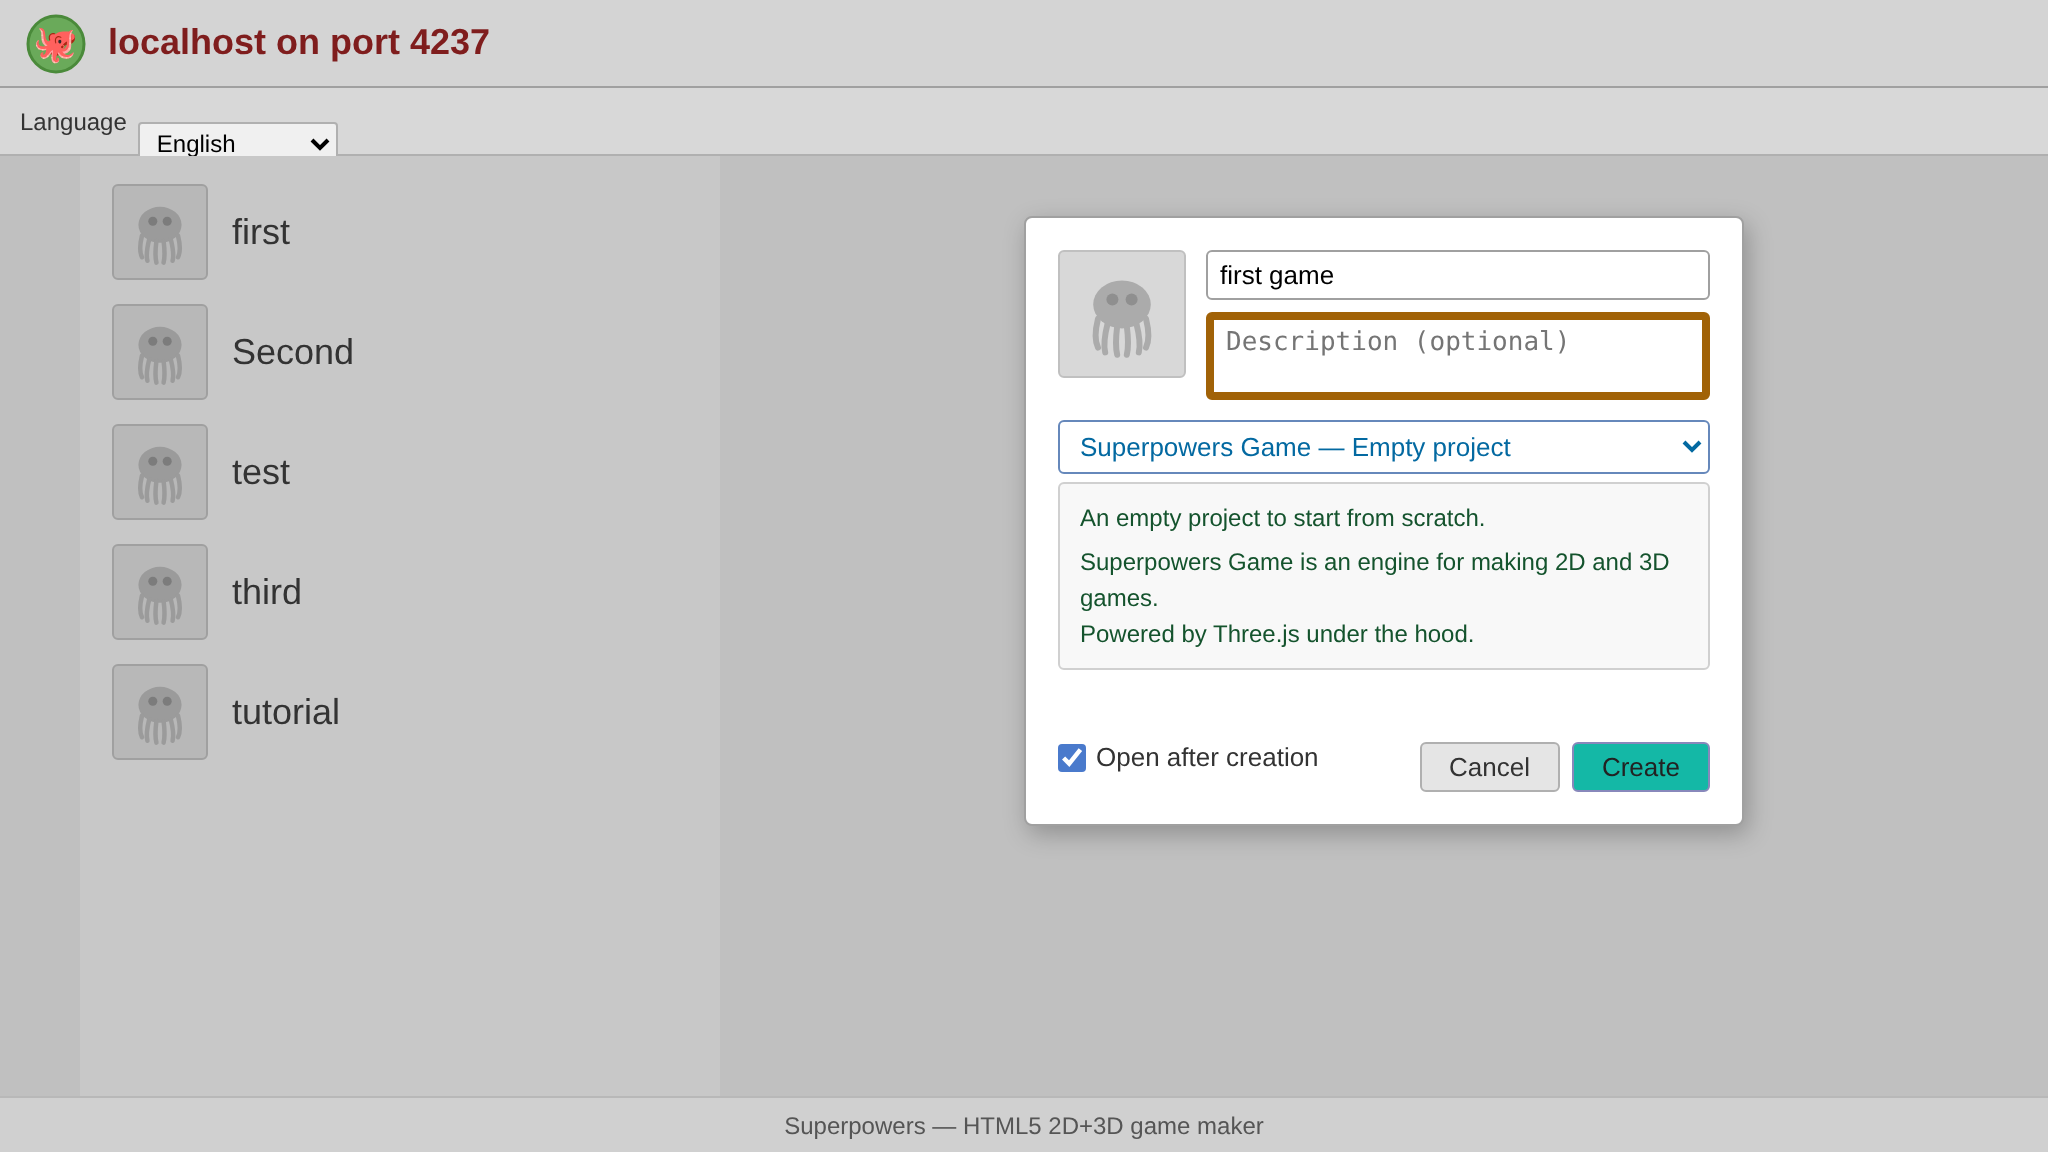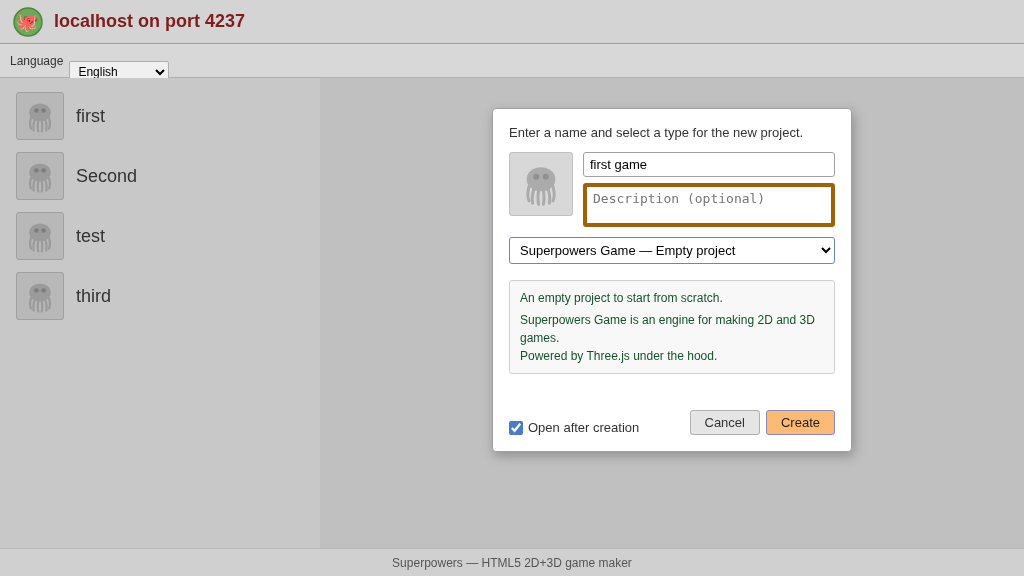--- a/index.html
+++ b/index.html
@@ -83,20 +83,21 @@
       overflow: hidden;
     }
 
     
     .projects-panel {
       background: #c8c8c8;
       width: 320px;
       flex-shrink: 0;
       padding: 8px 0;
       overflow-y: auto;
+      margin-left: 40px;
     }
     .project-item {
       display: flex;
       align-items: center;
       gap: 12px;
       padding: 6px 16px;
       cursor: pointer;
     }
     .project-thumb {
       width: 48px;
@@ -187,38 +188,38 @@
       resize: none;
       outline: none;
     }
     .modal-select {
       width: 100%;
       padding: 4px 6px;
       border: 1px solid #6688bb;
       border-radius: 3px;
       font-size: 13px;
       background: #fff;
-      margin-bottom: 16px;
+      margin-bottom: 4px;
       outline: none;
-      color: #000000;
+      color: #0369a1;
     }
     .modal-description-box {
       background: #f8f8f8;
       border: 1px solid #d0d0d0;
       border-radius: 3px;
       padding: 8px 10px;
       font-size: 12px;
       color: #14532d;
       line-height: 1.5;
       margin-bottom: 10px;
       min-height: 60px;
     }
     .modal-footer {
       display: flex;
-      align-items: flex-end;
+      align-items: flex-start;
       justify-content: space-between;
       margin-top: 36px;
     }
     .modal-checkbox-label {
       display: flex;
       align-items: center;
       gap: 5px;
       font-size: 13px;
       color: #333;
       cursor: pointer;
@@ -238,21 +239,21 @@
       border: 1px solid #b0b0b0;
       background: #e5e5e5;
       border-radius: 3px;
       cursor: pointer;
       color: #333;
     }
     .btn-create {
       padding: 4px 14px;
       font-size: 13px;
       border: 1px solid #8888bb;
-      background: #fdba74;
+      background: #14b8a6;
       border-radius: 3px;
       cursor: pointer;
       color: #222;
     }
 
     
     .footer {
       background: #d0d0d0;
       border-top: 1px solid #b8b8b8;
       height: 28px;
@@ -361,28 +362,43 @@
           <path d="M14 24 Q12 32 13 36" stroke="#888" stroke-width="2.5" fill="none" stroke-linecap="round"></path>
           <path d="M18 25 Q17 33 18 37" stroke="#888" stroke-width="2.5" fill="none" stroke-linecap="round"></path>
           <path d="M22 25 Q23 33 22 37" stroke="#888" stroke-width="2.5" fill="none" stroke-linecap="round"></path>
           <path d="M26 24 Q28 32 27 36" stroke="#888" stroke-width="2.5" fill="none" stroke-linecap="round"></path>
           <path d="M30 22 Q32 30 30 34" stroke="#888" stroke-width="2.5" fill="none" stroke-linecap="round"></path>
         </svg>
       </div>
       <span class="project-name">third</span>
     </div>
 
+    <div class="project-item">
+      <div class="project-thumb">
+        <svg class="octopus-svg" width="36" height="36" viewBox="0 0 40 40">
+          <ellipse cx="20" cy="16" rx="12" ry="10" fill="#888"></ellipse>
+          <circle cx="16" cy="14" r="2.5" fill="#555"></circle>
+          <circle cx="24" cy="14" r="2.5" fill="#555"></circle>
+          <path d="M10 22 Q8 30 10 34" stroke="#888" stroke-width="2.5" fill="none" stroke-linecap="round"></path>
+          <path d="M14 24 Q12 32 13 36" stroke="#888" stroke-width="2.5" fill="none" stroke-linecap="round"></path>
+          <path d="M18 25 Q17 33 18 37" stroke="#888" stroke-width="2.5" fill="none" stroke-linecap="round"></path>
+          <path d="M22 25 Q23 33 22 37" stroke="#888" stroke-width="2.5" fill="none" stroke-linecap="round"></path>
+          <path d="M26 24 Q28 32 27 36" stroke="#888" stroke-width="2.5" fill="none" stroke-linecap="round"></path>
+          <path d="M30 22 Q32 30 30 34" stroke="#888" stroke-width="2.5" fill="none" stroke-linecap="round"></path>
+        </svg>
+      </div>
+      <span class="project-name">tutorial</span>
+    </div>
 
   </div>
 
   <div class="right-area">
     <div class="modal-overlay">
       <div class="modal">
 
-        <div class="modal-title">Enter a name and select a type for the new project.</div>
 
         <div class="modal-body">
           <div class="modal-icon">
             <svg width="48" height="48" viewBox="0 0 40 40" opacity="0.55">
               <ellipse cx="20" cy="16" rx="12" ry="10" fill="#888"></ellipse>
               <circle cx="16" cy="14" r="2.5" fill="#555"></circle>
               <circle cx="24" cy="14" r="2.5" fill="#555"></circle>
               <path d="M10 22 Q8 30 10 34" stroke="#888" stroke-width="2.5" fill="none" stroke-linecap="round"></path>
               <path d="M14 24 Q12 32 13 36" stroke="#888" stroke-width="2.5" fill="none" stroke-linecap="round"></path>
               <path d="M18 25 Q17 33 18 37" stroke="#888" stroke-width="2.5" fill="none" stroke-linecap="round"></path>

